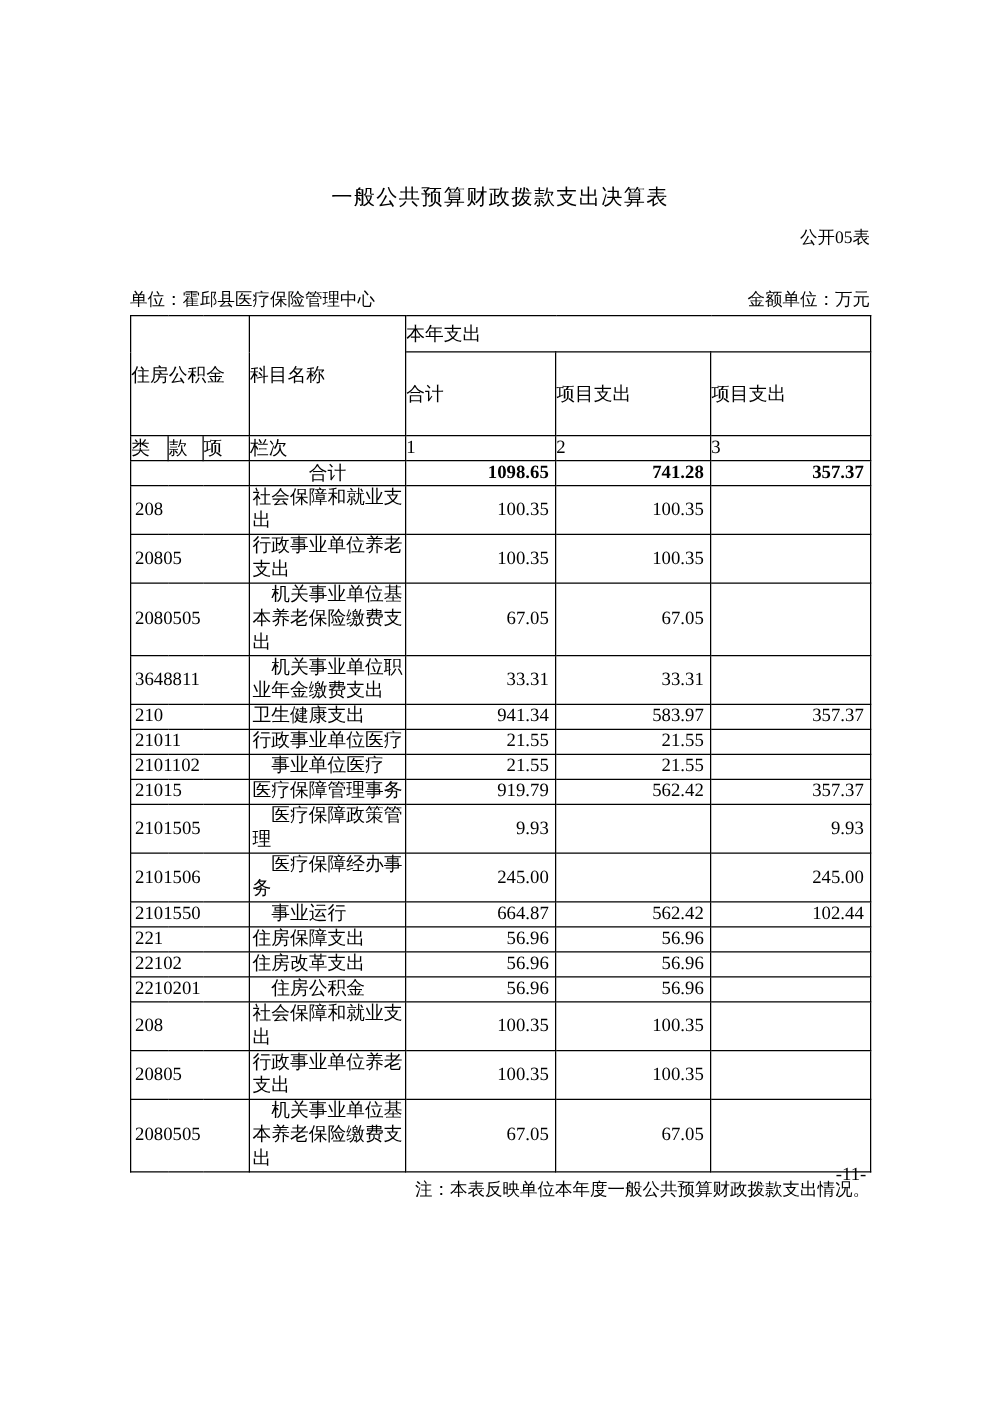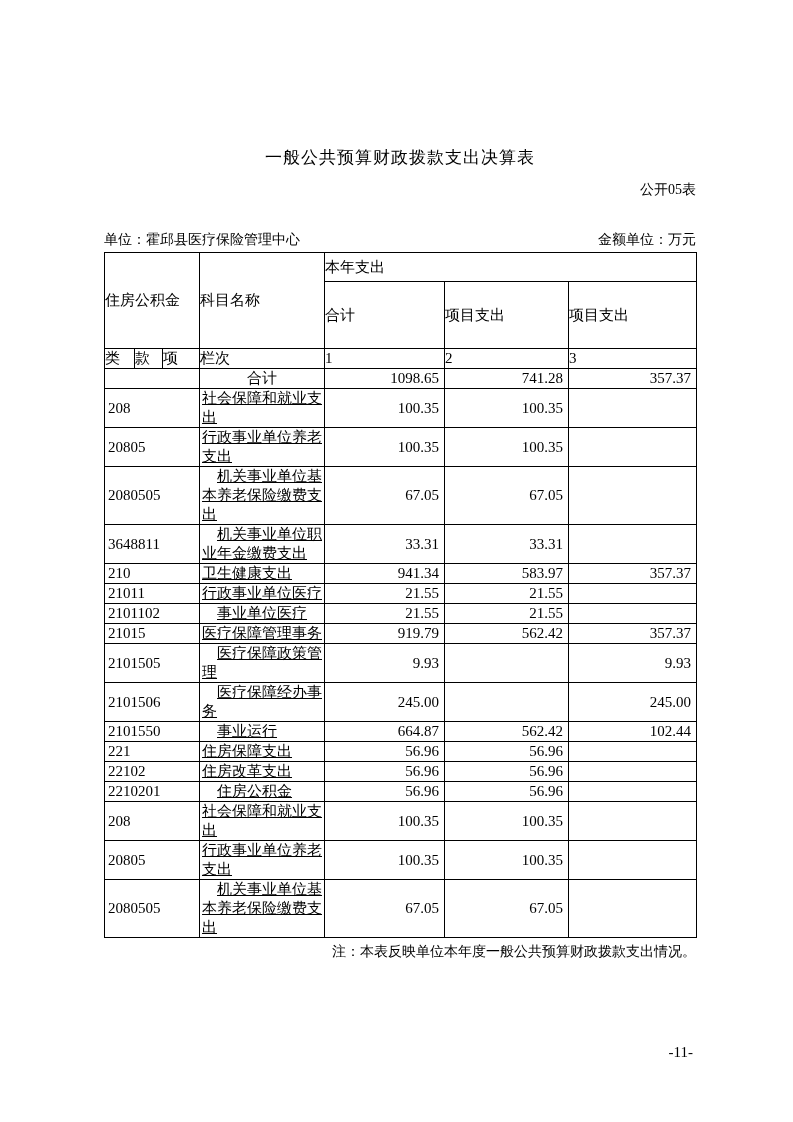--- a/index.html
+++ b/index.html
@@ -56,38 +56,37 @@
   .code-cell {
     text-align: left;
     padding-left: 3px;
     line-height: 19px;
   }
   .name-cell {
     text-align: left;
     padding: 0 2px;
     line-height: 19px;
     word-break: break-all;
-    text-decoration: underline;
   }
   .name-cell.indent { text-indent: 15px; }
   .num {
     text-align: right;
     padding-right: 5px;
     line-height: 19px;
   }
-  .total-row .num { font-weight: normal; }
+  .total-row .num { font-weight: bold; }
   .label-cell { text-align: center; }
   .note {
     font-size: 14px;
     margin-top: 5px;
     text-align: right;
   }
   .page-number {
     position: absolute;
-    top: 1044px;
+    top: 932px;
     right: 100px;
     font-size: 15px;
   }
 </style>
 </head>
 <body>
 
 <div class="content">
 
   <h1 class="title">一般公共预算财政拨款支出决算表</h1>

